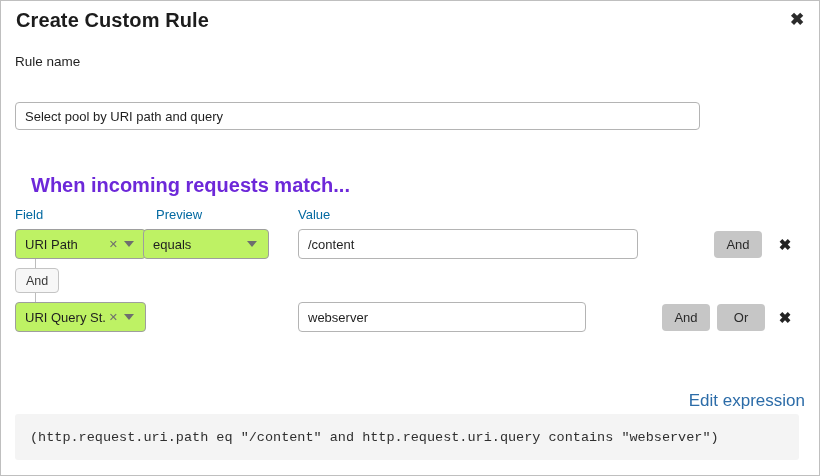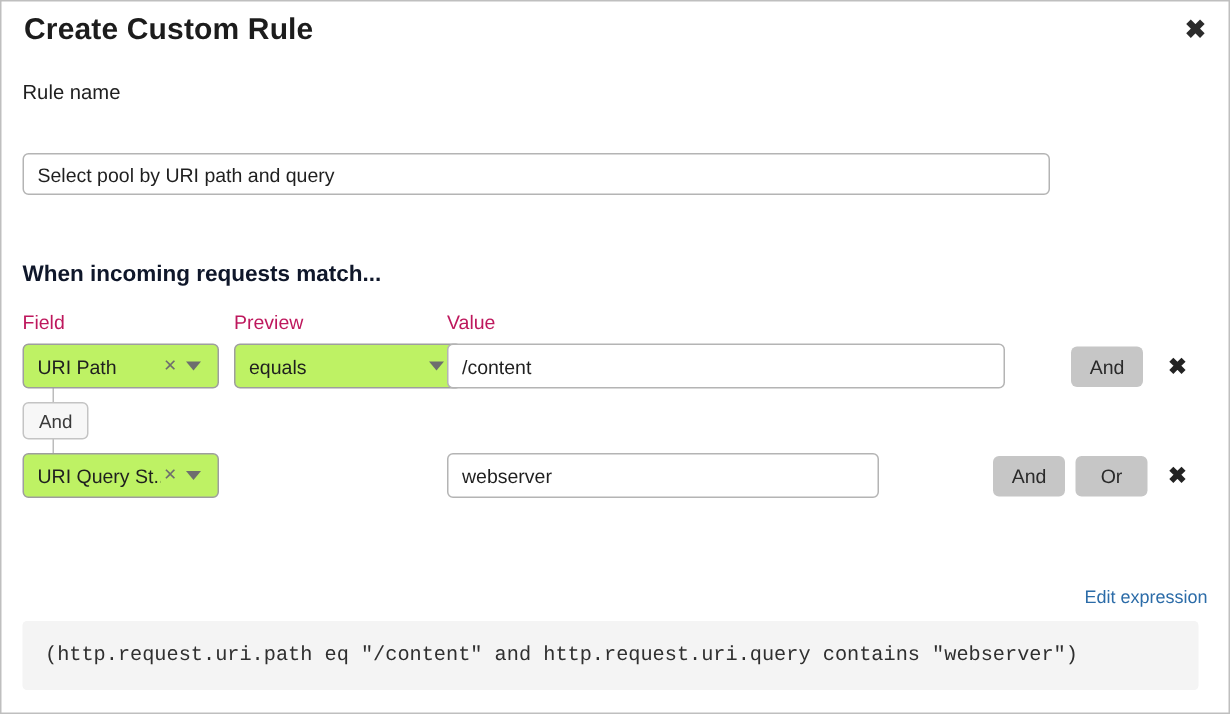--- a/index.html
+++ b/index.html
@@ -77,33 +77,33 @@
   #rule-name-input {
     left: 14px;
     top: 101px;
     width: 685px;
     height: 28px;
   }
 
   
   .section-heading {
     position: absolute;
-    left: 14px;
+    left: 30px;
     top: 173px;
-    font-size: 15px;
+    font-size: 20px;
     font-weight: bold;
-    color: #0f172a;
+    color: #6d28d9;
   }
 
   
   .col-head {
     position: absolute;
     top: 206px;
     font-size: 13px;
-    color: #be185d;
+    color: #0369a1;
   }
   #col-field    { left: 14px; }
   #col-operator { left: 155px; }
   #col-value    { left: 297px; }
 
   
   .row {
     position: absolute;
     left: 0;
     width: 820px;
@@ -141,24 +141,24 @@
   .caret {
     width: 0;
     height: 0;
     border-left: 5px solid transparent;
     border-right: 5px solid transparent;
     border-top: 6px solid #6e6e6e;
     margin-right: 11px;
   }
 
   .field-select    { left: 14px;  width: 131px; }
-  .operator-select { left: 155px; width: 152px; }
+  .operator-select { left: 142px; width: 126px; }
 
   .value-input { top: 0; }
-  #value-input-1 { left: 297px; width: 372px; height: 30px; }
+  #value-input-1 { left: 297px; width: 340px; height: 30px; }
   #value-input-2 { left: 297px; width: 288px; height: 30px; }
 
   
   .logic-btn {
     position: absolute;
     box-sizing: border-box;
     height: 27px;
     min-width: 48px;
     top: 2px;
     background: #c6c6c6;
@@ -224,21 +224,21 @@
     position: absolute;
     left: 14px;
     top: 390px;
     font-size: 13px;
     color: #3a3a3a;
   }
   #edit-expression-link {
     position: absolute;
     right: 14px;
     top: 390px;
-    font-size: 12px;
+    font-size: 17px;
     color: #2c6ca8;
     text-decoration: none;
     cursor: pointer;
   }
   #expr-box {
     position: absolute;
     left: 14px;
     top: 413px;
     width: 784px;
     box-sizing: border-box;

